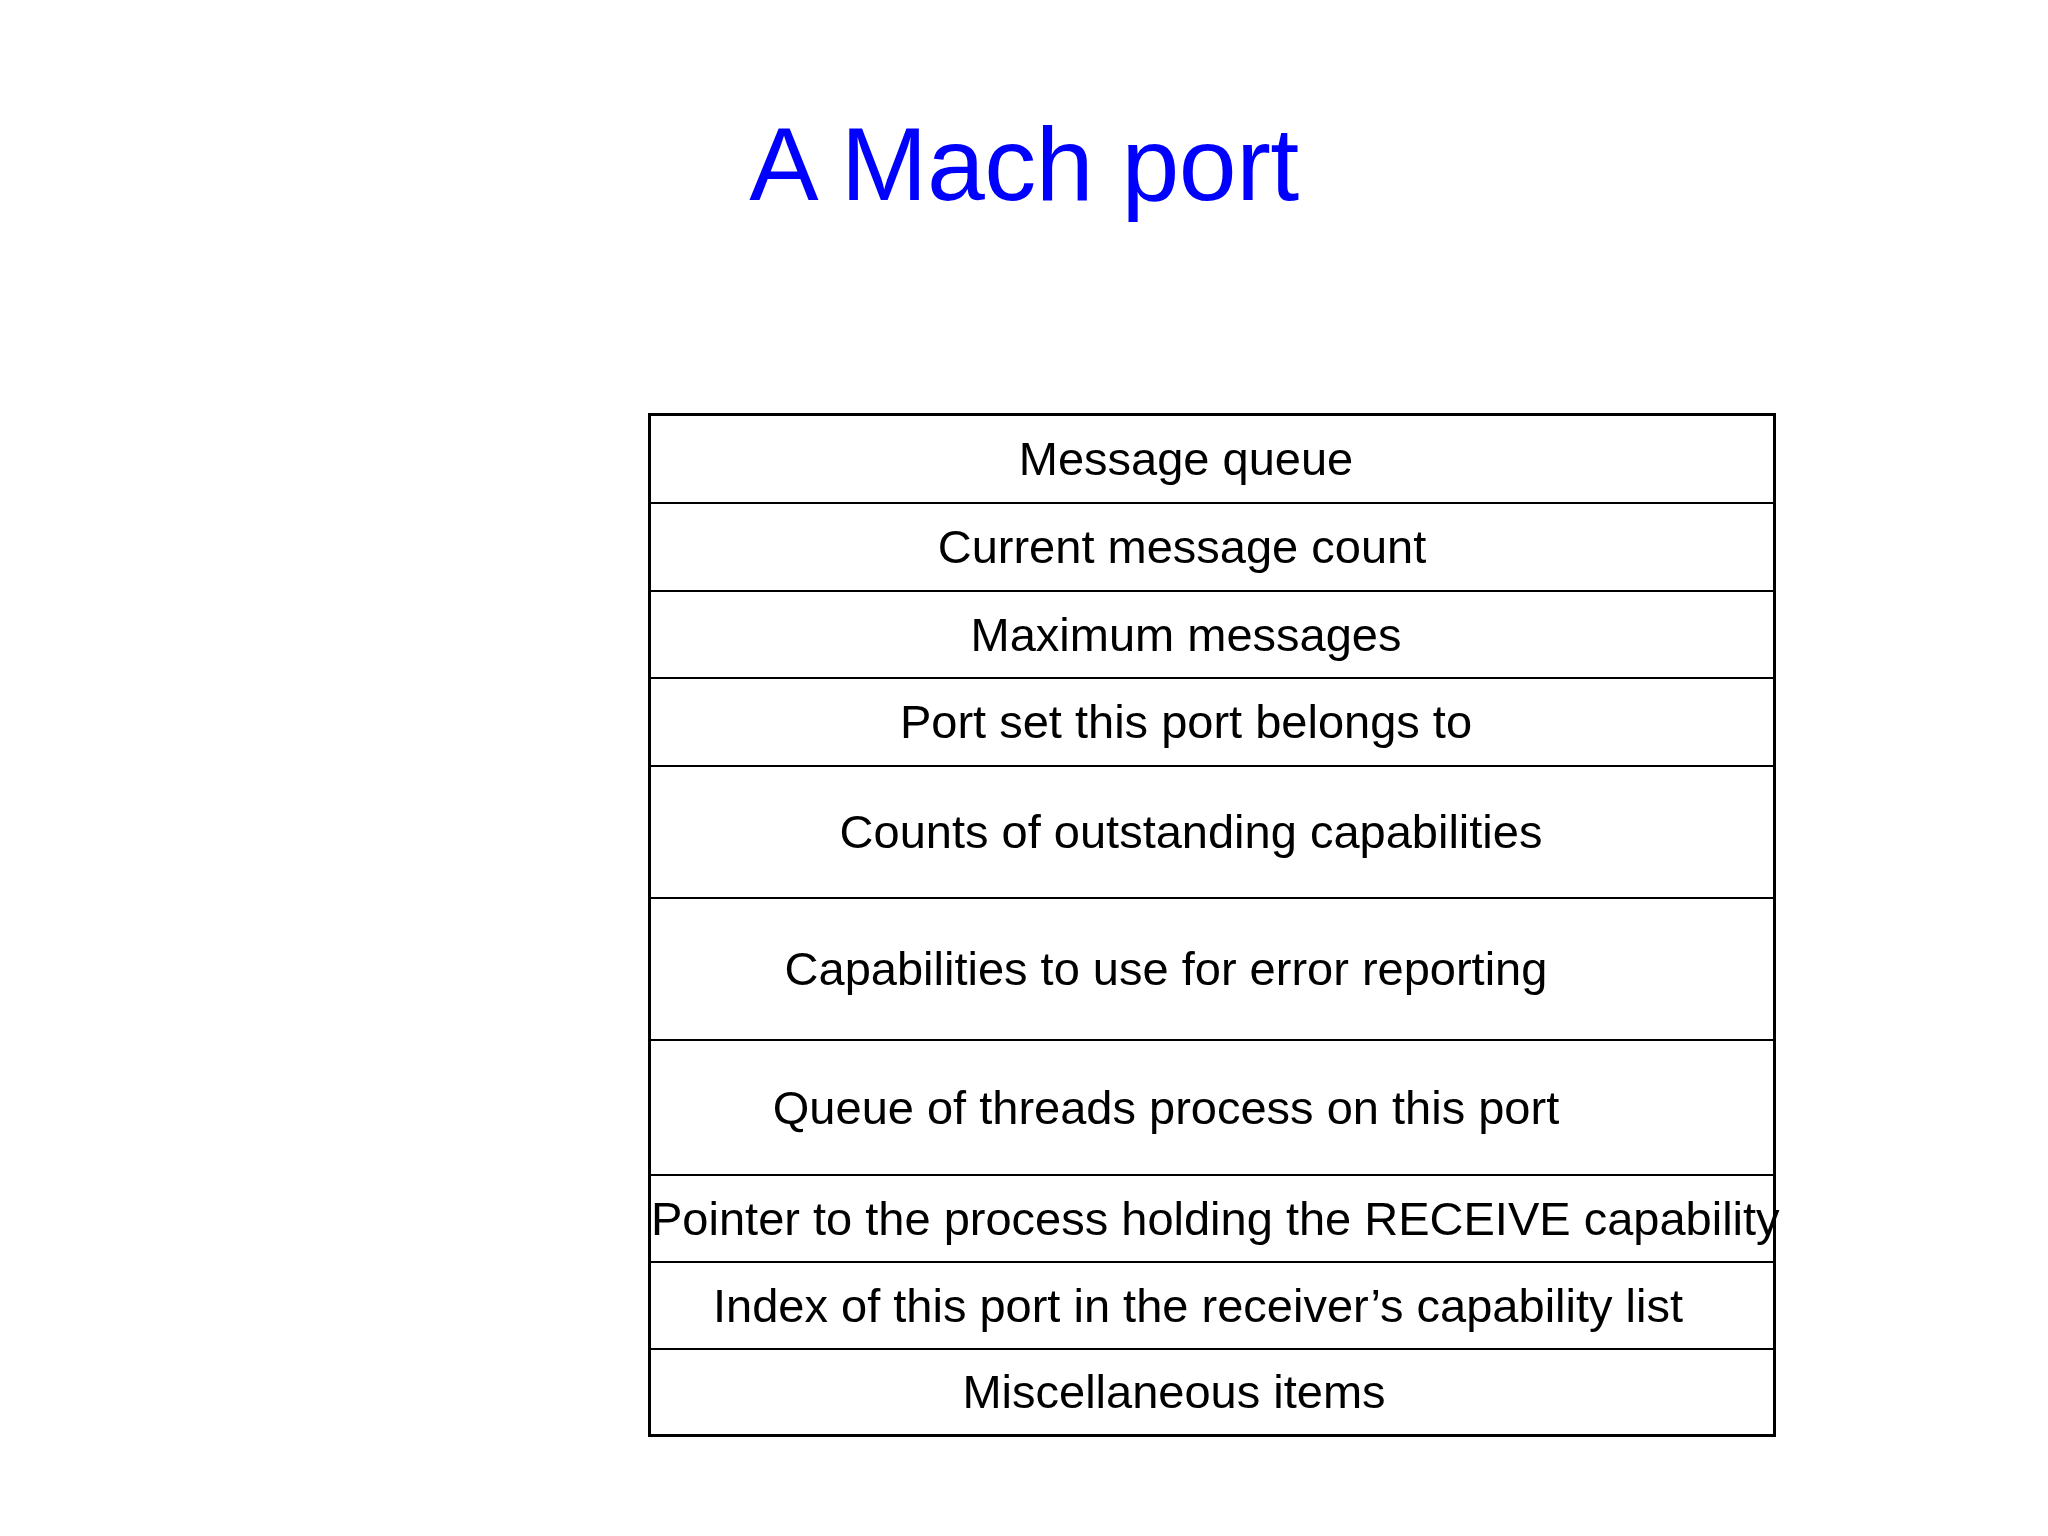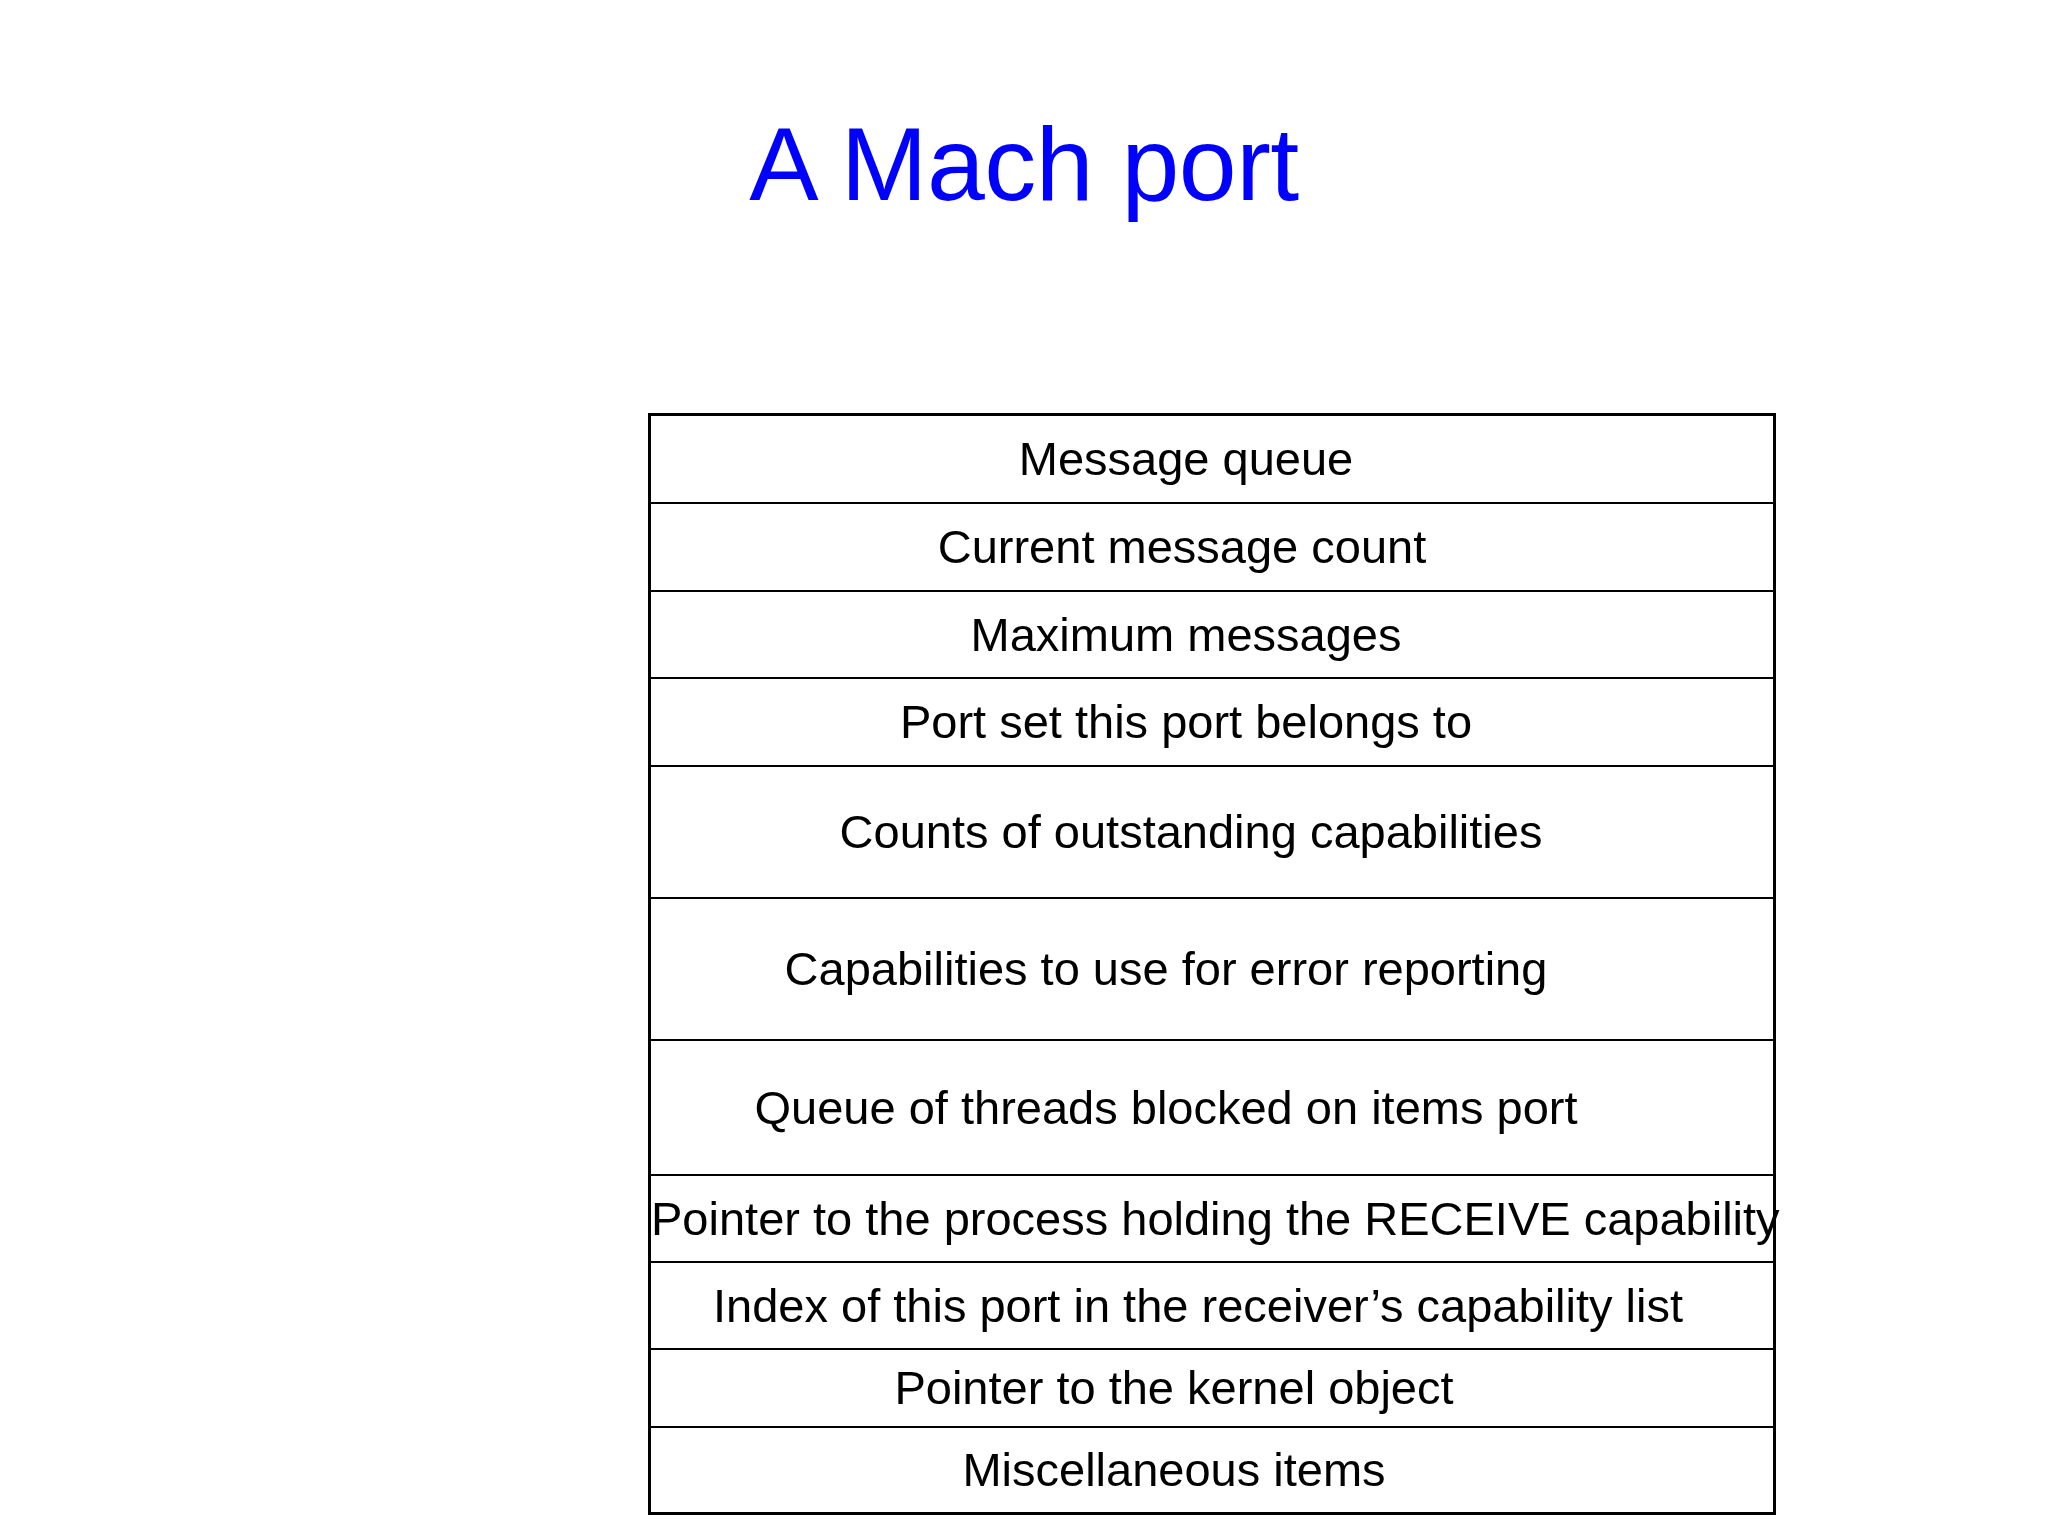--- a/index.html
+++ b/index.html
@@ -127,33 +127,30 @@
 
     <div class="port-row h-132">
       <span class="port-row-label nudge-l-38">Counts of outstanding capabilities</span>
     </div>
 
     <div class="port-row h-142">
       <span class="port-row-label nudge-l-46">Capabilities to use for error reporting</span>
     </div>
 
     <div class="port-row h-135">
-      <span class="port-row-label nudge-l-46">Queue of threads blocked on items port</span>
+      <span class="port-row-label nudge-l-46">Queue of threads process on this port</span>
     </div>
 
     <div class="port-row h-87 overflow-row">
       <span class="port-row-label">Pointer to the process holding the RECEIVE capability</span>
     </div>
 
     <div class="port-row h-87">
       <span class="port-row-label nudge-l-14">Index of this port in the receiver’s capability list</span>
     </div>
 
-    <div class="port-row h-78">
-      <span class="port-row-label nudge-l-38">Pointer to the kernel object</span>
-    </div>
 
     <div class="port-row h-84">
       <span class="port-row-label nudge-l-38">Miscellaneous items</span>
     </div>
 
   </div>
 </div>
 
 </body></html>

